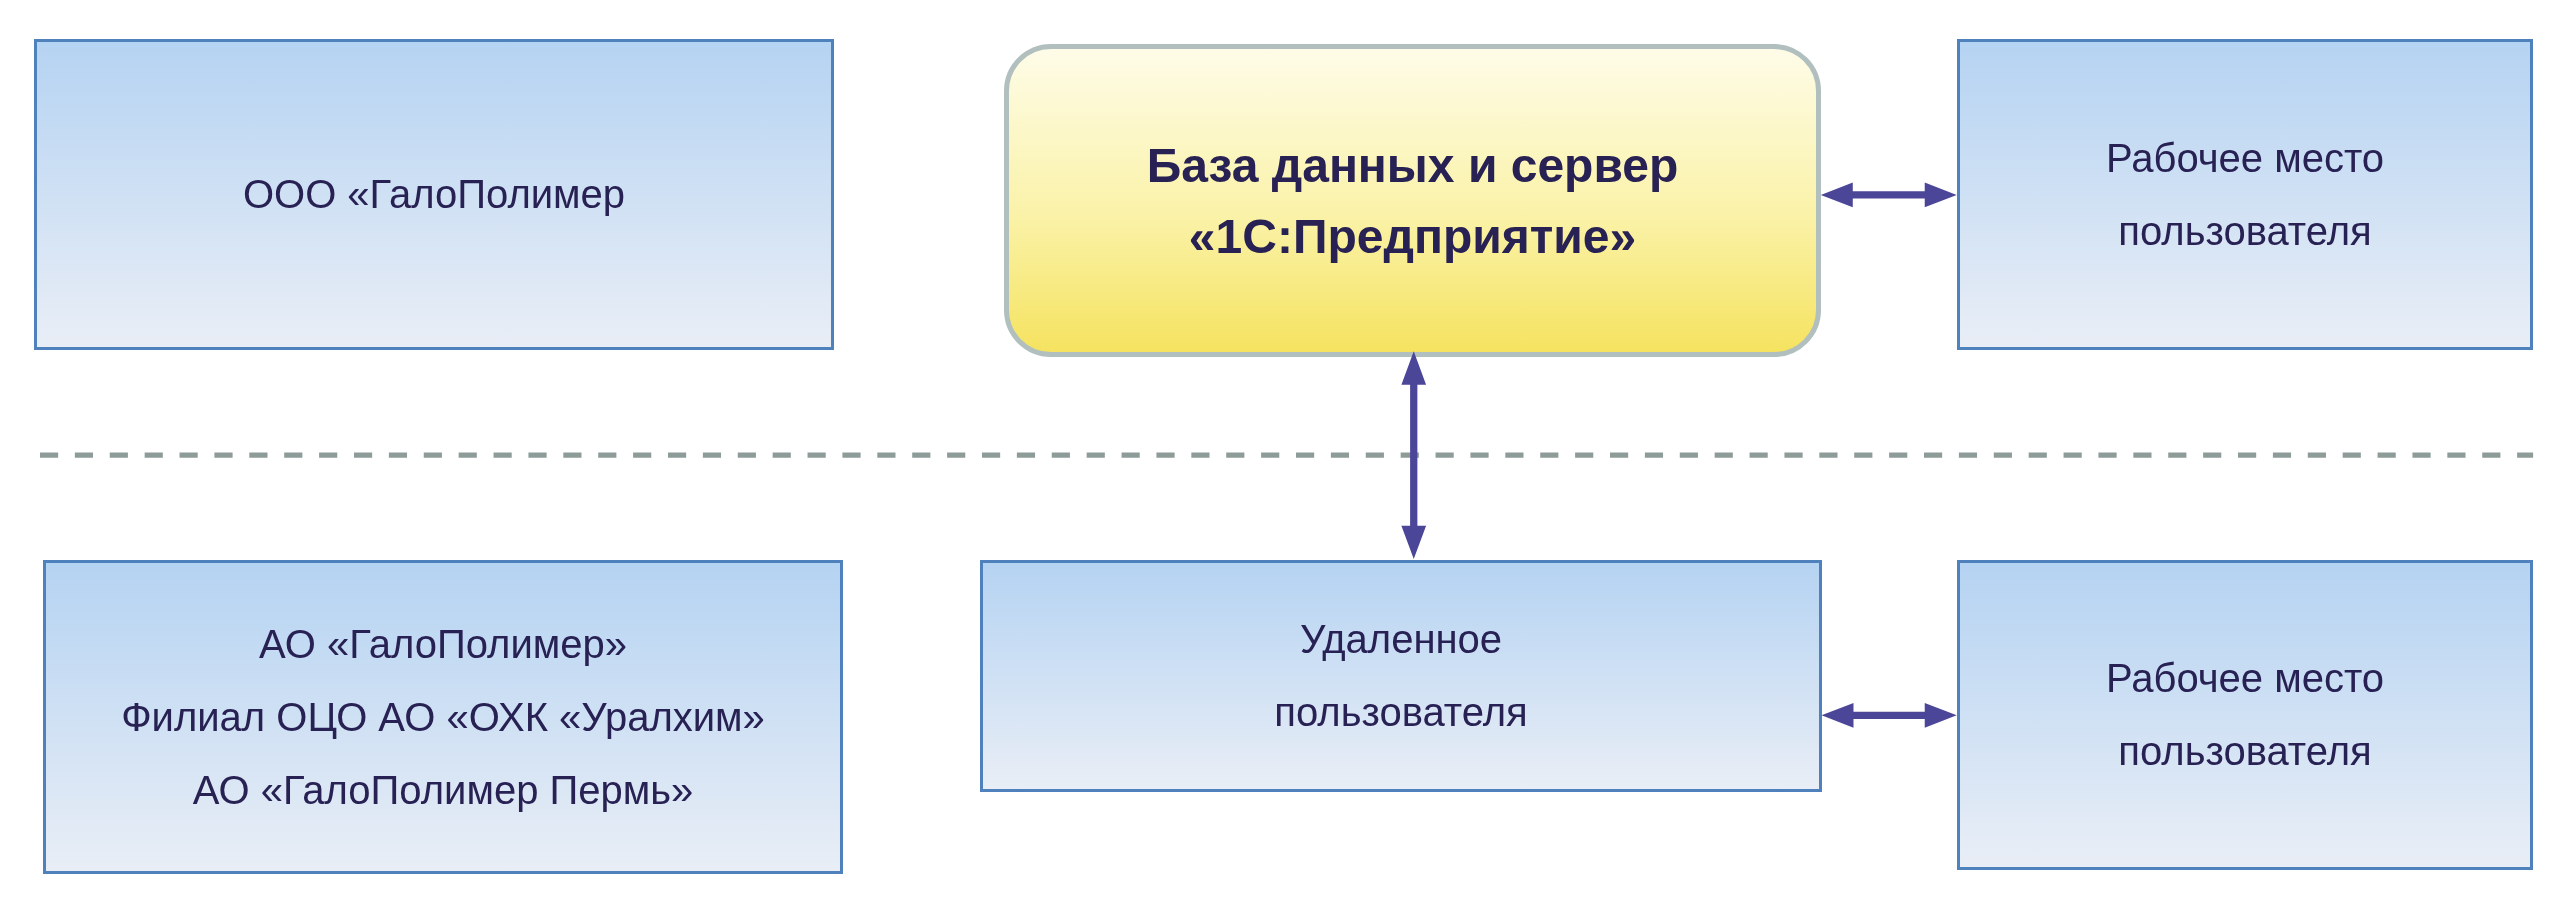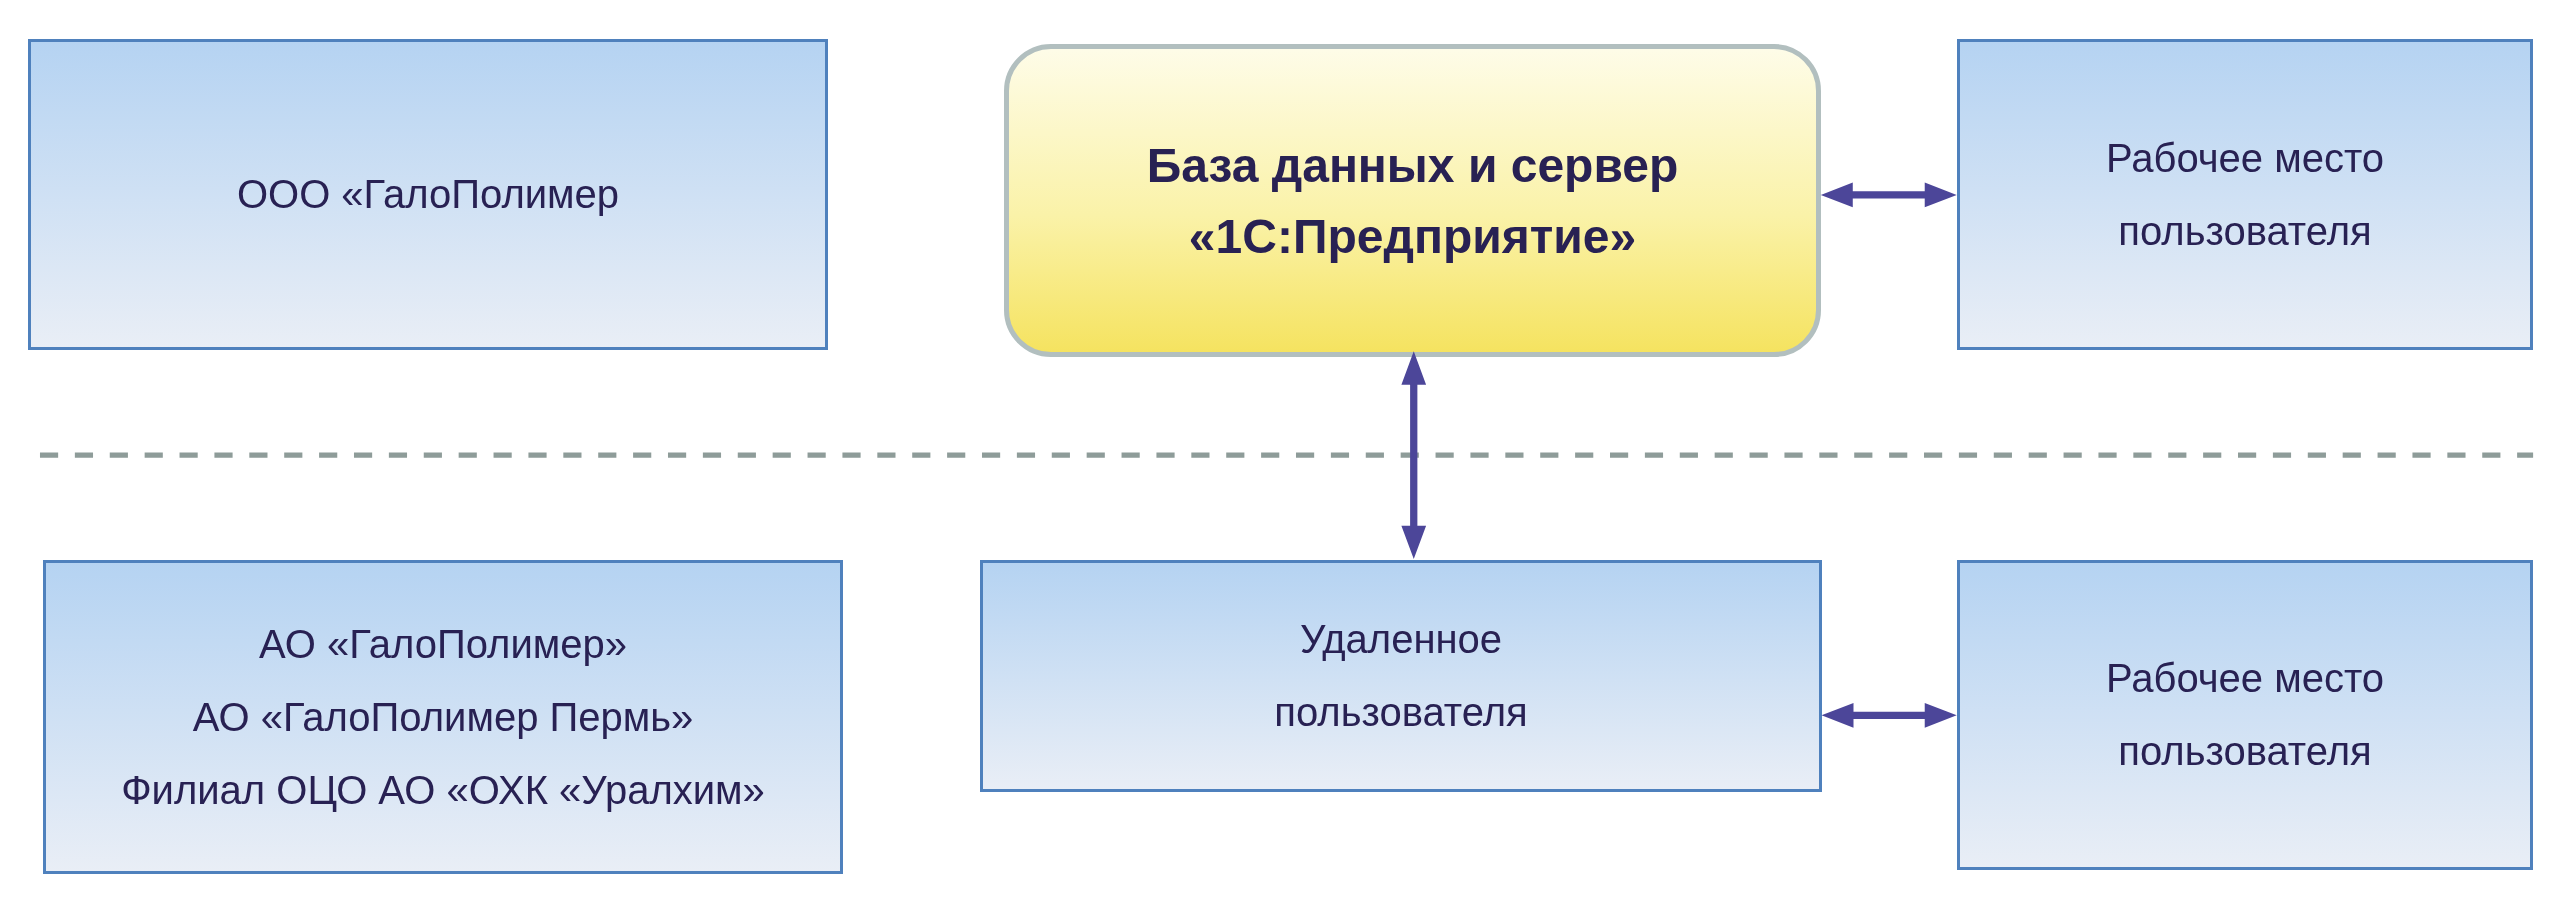--- a/index.html
+++ b/index.html
@@ -36,21 +36,21 @@
     border: 5.1px solid var(--yellow_border, #b2bfbf);
     border-radius: 47px;
     background: linear-gradient(180deg, var(--yellow_top, #fefce8) 0%, var(--yellow_mid, #faf2a8) 55%, var(--yellow_bottom, #f5e360) 100%);
     font-size: 48px;
     line-height: 71px;
     font-weight: 700;
   }
 
   .box span { display: block; white-space: nowrap; }
 
-  #box-top-left      { left: 28px;   top: 39px;  width: 800px; height: 311px; }
+  #box-top-left      { left: 34px;   top: 39px;  width: 800px; height: 311px; }
   #box-top-center    { left: 1004px; top: 44px;  width: 817px; height: 313px; }
   #box-top-right     { left: 1957px; top: 39px;  width: 576px;  height: 311px; }
   #box-bottom-left   { left: 43px;   top: 560px; width: 800px; height: 314px; }
   #box-bottom-center { left: 980px; top: 560px; width: 842px; height: 232px; }
   #box-bottom-right  { left: 1957px; top: 560px; width: 576px;  height: 310px; }
 
   .connector-layer {
     position: absolute;
     left: 0; top: 0;
     width: 2576px;
@@ -81,22 +81,22 @@
     <span>«1С:Предприятие»</span>
   </div>
 
   <div class="box blue" id="box-top-right">
     <span>Рабочее место</span>
     <span>пользователя</span>
   </div>
 
   <div class="box blue" id="box-bottom-left">
     <span>АО «ГалоПолимер»</span>
+    <span>Филиал ОЦО АО «ОХК «Уралхим»</span>
     <span>АО «ГалоПолимер Пермь»</span>
-    <span>Филиал ОЦО АО «ОХК «Уралхим»</span>
   </div>
 
   <div class="box blue" id="box-bottom-center">
     <span>Удаленное</span>
     <span>пользователя</span>
   </div>
 
   <div class="box blue" id="box-bottom-right">
     <span>Рабочее место</span>
     <span>пользователя</span>

